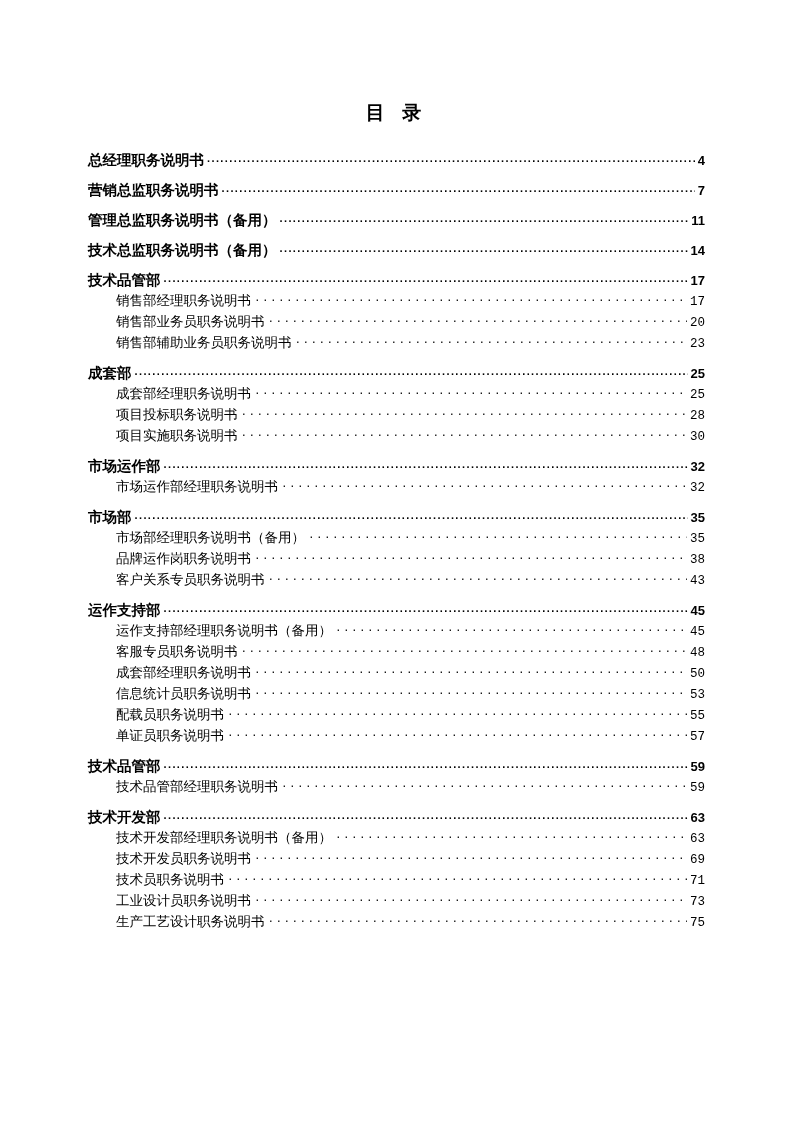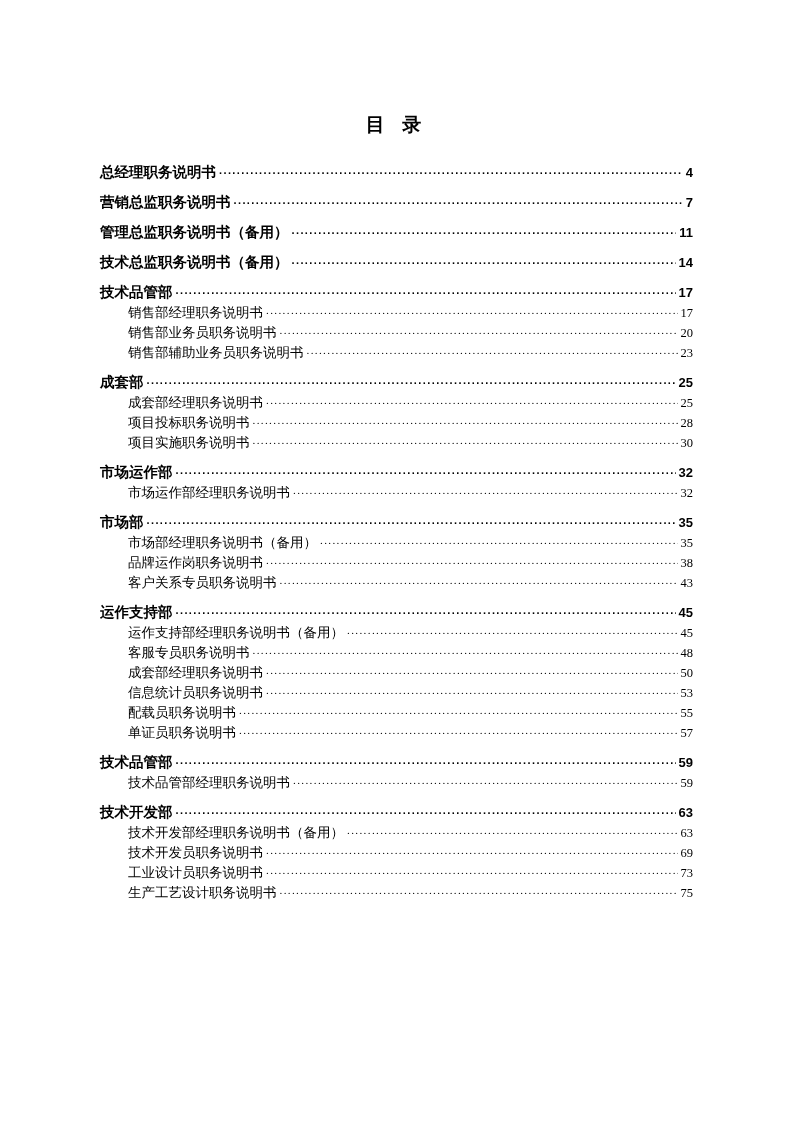--- a/index.html
+++ b/index.html
@@ -11,21 +11,21 @@
     width: 793px;
     height: 1122px;
     font-family: "Liberation Serif", "DejaVu Serif", serif;
     color: #000000;
   }
   .page {
     position: relative;
     width: 793px;
     height: 1122px;
     box-sizing: border-box;
-    padding: 12px;
+    padding: 0;
     overflow: hidden;
   }
   .toc-title {
     text-align: center;
     font-size: 19px;
     font-weight: bold;
     letter-spacing: 6px;
     margin-top: 100px;
     margin-bottom: 24px;
     font-family: "Liberation Sans", "DejaVu Sans", sans-serif;
@@ -77,21 +77,21 @@
   }
   .lvl1 .page-num { font-weight: bold; font-size: 13px; }
   .lvl1 .dots::after { font-size: 11px; letter-spacing: 1.4px; }
 
   
   .lvl2 {
     font-weight: normal;
     font-size: 13.5px;
     margin-top: 4px;
     padding-left: 28px;
-    font-family: Liberation Serif, serif;
+    font-family: Liberation Mono, monospace;
   }
   .lvl2 .page-num { font-size: 12.5px; }
   .lvl2 .dots::after { font-size: 11px; letter-spacing: 1.4px; }
 </style>
 </head>
 <body>
 
 <div class="page">
 
   <div class="toc-title">目 录</div>
@@ -241,20 +241,25 @@
         <span class="label">技术开发部经理职务说明书（备用）</span>
         <span class="dots"></span>
         <span class="page-num">63</span>
       </div>
       <div class="toc-entry lvl2">
         <span class="label">技术开发员职务说明书</span>
         <span class="dots"></span>
         <span class="page-num">69</span>
       </div>
       <div class="toc-entry lvl2">
+        <span class="label">技术员职务说明书</span>
+        <span class="dots"></span>
+        <span class="page-num">71</span>
+      </div>
+      <div class="toc-entry lvl2">
         <span class="label">工业设计员职务说明书</span>
         <span class="dots"></span>
         <span class="page-num">73</span>
       </div>
       <div class="toc-entry lvl2">
         <span class="label">生产工艺设计职务说明书</span>
         <span class="dots"></span>
         <span class="page-num">75</span>
       </div>
     </div>

